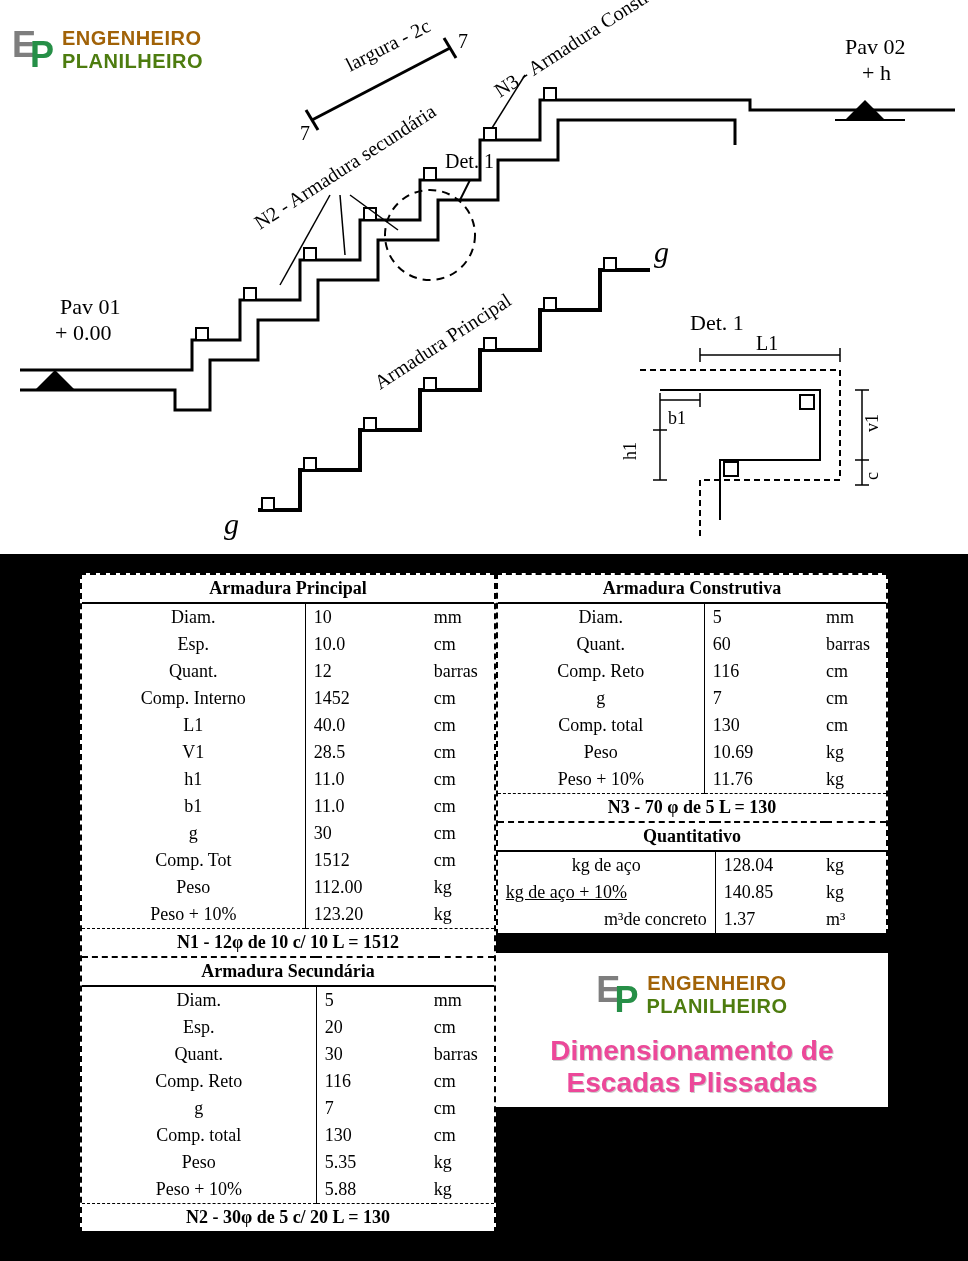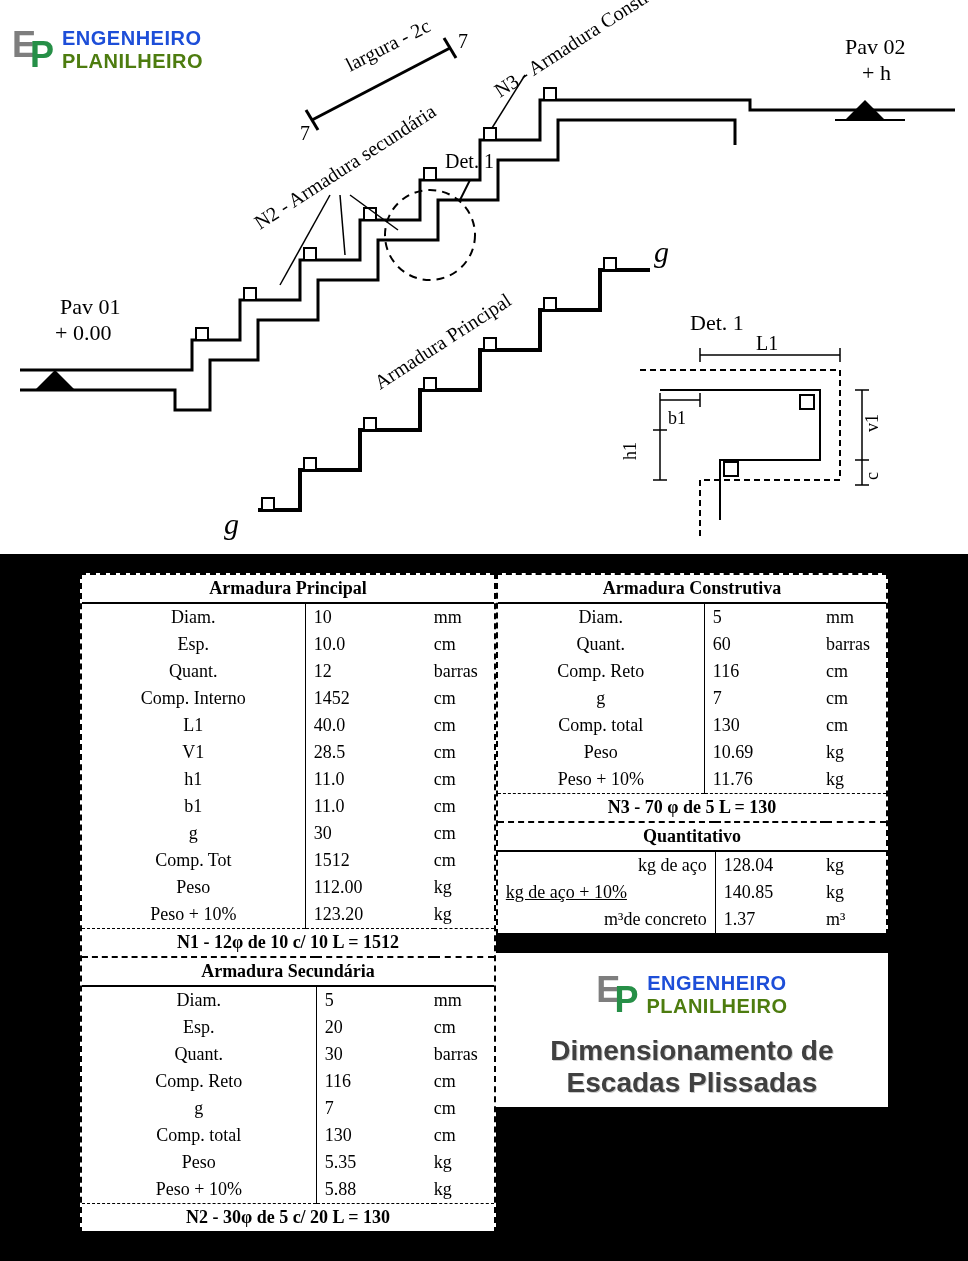--- a/index.html
+++ b/index.html
@@ -1,38 +1,38 @@
 <!DOCTYPE html>
 <html><head>
 <meta charset="utf-8">
 <style>
   body{margin:0;background:#000;font-family:"Times New Roman",serif;color:#000;width:968px}
   .sheet{background:#fff}
   .diagram{position:relative;height:554px;border-bottom:3px solid #000}
   .logo{display:flex;align-items:center;gap:8px}
   .logo-e{color:#7e7e7e;font:700 36px Arial}
   .logo-p{color:#268f47;font:700 36px Arial;margin-left:-6px;margin-top:10px}
-  .logo-t1{color:#1d4ed8;font:700 20px Arial;letter-spacing:0.5px}
+  .logo-t1{color:#a16207;font:700 20px Arial;letter-spacing:0.5px}
   .logo-t2{color:#4d7c0f;font:700 20px Arial;letter-spacing:0.5px}
   .abs{position:absolute}
   svg text{font-family:"Times New Roman",serif}
   .tables{padding:16px 80px 24px;background:#000;display:flex;gap:0}
   .bx{background:#fff}
   .tbl{width:100%;border-collapse:collapse;font-size:18px}
   .tbl td{padding:1px 8px;vertical-align:middle;height:25px}
   .hdr{font-weight:700;text-align:center;border-bottom:2px solid #000}
   .sum{font-weight:700;text-align:center;border-top:1px dashed #000}
   .sec-top{border-top:2px dashed #000}
   .col-lab{text-align:center}
   .col-val{padding-right:12px!important}
   .col-unit{text-align:left;padding-left:0!important;width:52px}
   .split{border-right:1px solid #000}
   .outer{border:2px dashed #000;border-bottom:2px solid #000}
   .title-block{background:#fff;margin-top:18px;padding:16px 8px 8px;text-align:center}
-  .title-big{color:#404040;font:700 28px Arial;text-shadow:1px 1px 0 #ccc}
+  .title-big{color:#ec4899;font:700 28px Arial;text-shadow:1px 1px 0 #ccc}
 </style>
 </head>
 <body>
 
 <div class="sheet">
   <div class="diagram">
     <div class="abs logo" style="left:12px;top:24px">
       <div style="display:flex">
           <span class="logo-e">E</span>
           <span class="logo-p">P</span>
@@ -325,21 +325,21 @@
         </tbody>
           </table>
         <table class="tbl">
           <tbody>
               <tr>
                 <td colspan="3" class="hdr sec-top">Quantitativo</td>
               </tr>
           </tbody>
             <tbody id="qt-rows">
               <tr>
-                <td class="split" style="text-align: right;">kg de aço</td>
+                <td class="split" style="text-align: center;">kg de aço</td>
                 <td class="col-val">128.04</td>
                 <td class="col-unit">kg</td>
               </tr>
               <tr>
                 <td class="split" style="text-align: left; text-decoration: underline;">kg de aço + 10%</td>
                 <td class="col-val">140.85</td>
                 <td class="col-unit">kg</td>
               </tr>
               <tr>
                 <td class="split" style="text-align: right;">m³de concreto</td>

